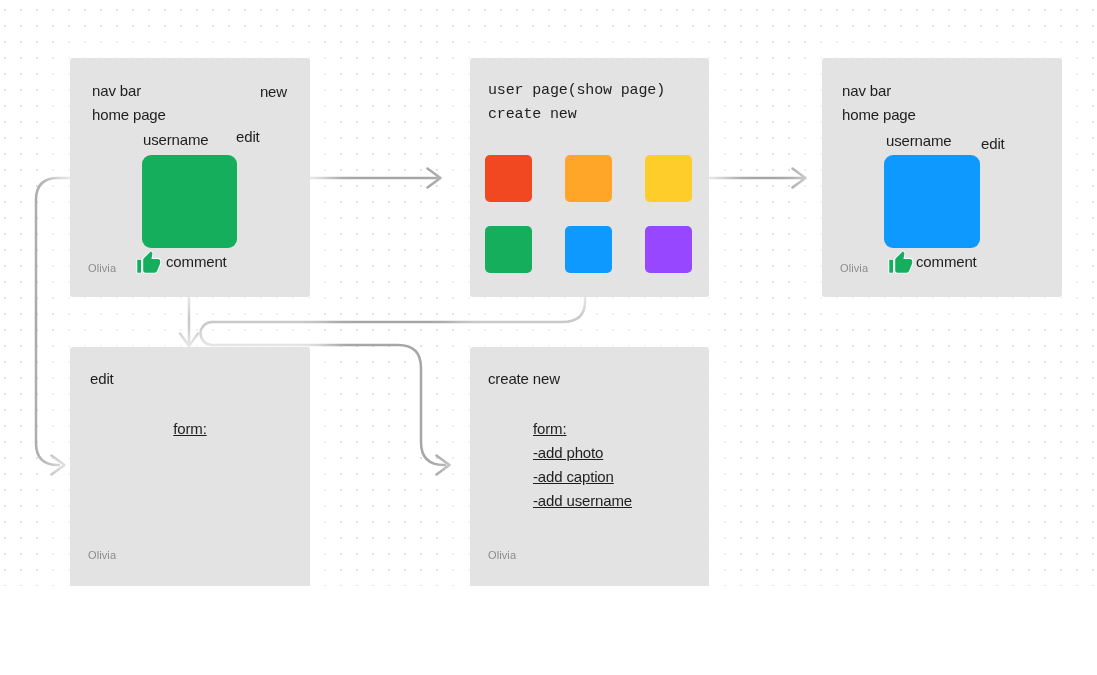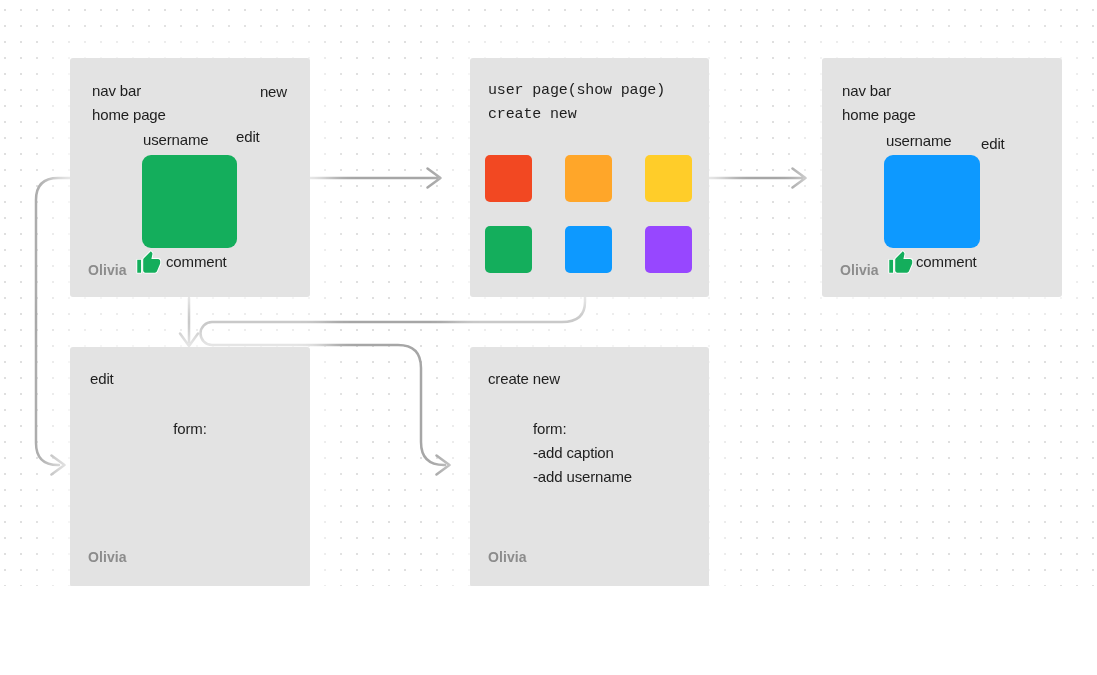--- a/index.html
+++ b/index.html
@@ -13,27 +13,27 @@
   }
   .card {
     position:absolute; background:#e3e3e3; border-radius:3px;
     box-shadow:0 0 26px 18px rgba(255,255,255,0.78);
   }
   .t {
     position:absolute; font-size:15px; line-height:1.15; font-weight:500;
     color:#1e1e1e; letter-spacing:-0.15px; white-space:nowrap;
   }
   .author {
-    position:absolute; font-size:14px; font-weight:700;
+    position:absolute; font-size:11px; font-weight:400;
     color:#8c8c8c; letter-spacing:0.1px; white-space:nowrap;
   }
   .photo { position:absolute; border-radius:9px; }
   .swatch { position:absolute; width:47px; height:47px; border-radius:5px; }
   .form-block { position:absolute; font-size:15px; font-weight:500; color:#1e1e1e; letter-spacing:-0.15px; }
-  .form-block div { line-height:24px; white-space:nowrap; }
+  .form-block div { line-height:24px; white-space:nowrap;text-decoration:underline; }
   .centered { left:0; right:0; text-align:center; }
   .connectors { position:absolute; left:0; top:0; pointer-events:none; }
   .connectors path { pointer-events:stroke; }
   .thumb { position:absolute; }
 </style>
 </head>
 <body>
 
 <div class="canvas">
 
@@ -90,19 +90,20 @@
     <div class="form-block centered" style="top:70px;">
       <div>form:</div>
     </div>
     <div class="author" style="left:18px; top:202px;">Olivia</div>
   </div>
 
   <div class="card" style="left:470px; top:347px; width:239px; height:240px;">
     <div class="t" style="left:18px; top:23px;">create new</div>
     <div class="form-block" style="left:63px; top:70px;">
       <div>form:</div>
+      <div>-add photo</div>
       <div>-add caption</div>
       <div>-add username</div>
     </div>
     <div class="author" style="left:18px; top:202px;">Olivia</div>
   </div>
 
 </div>
 
 </body></html>

